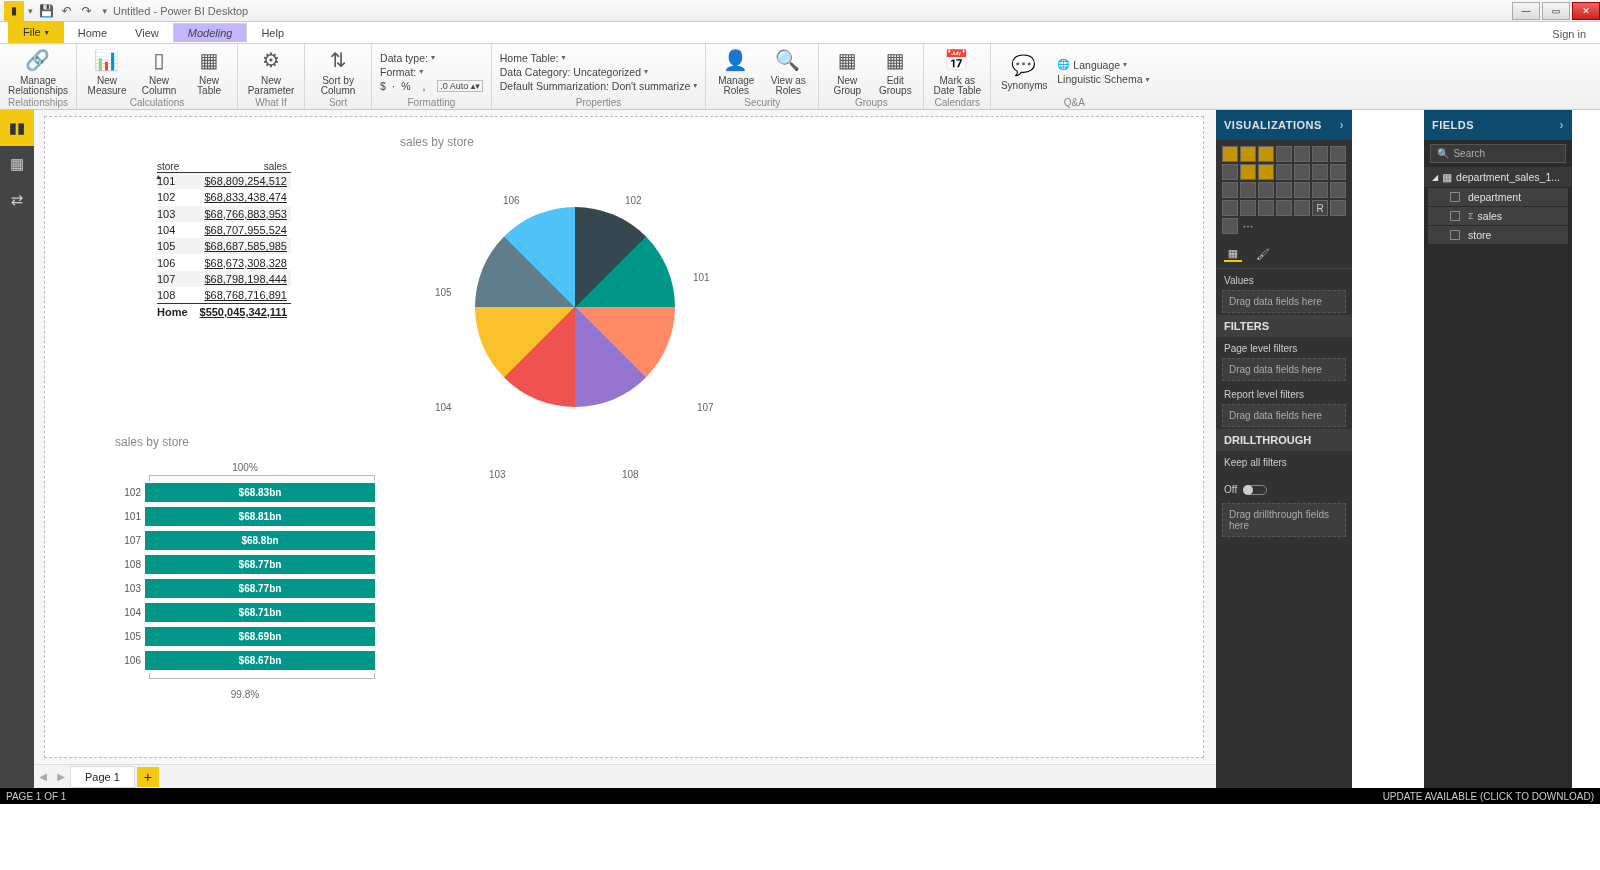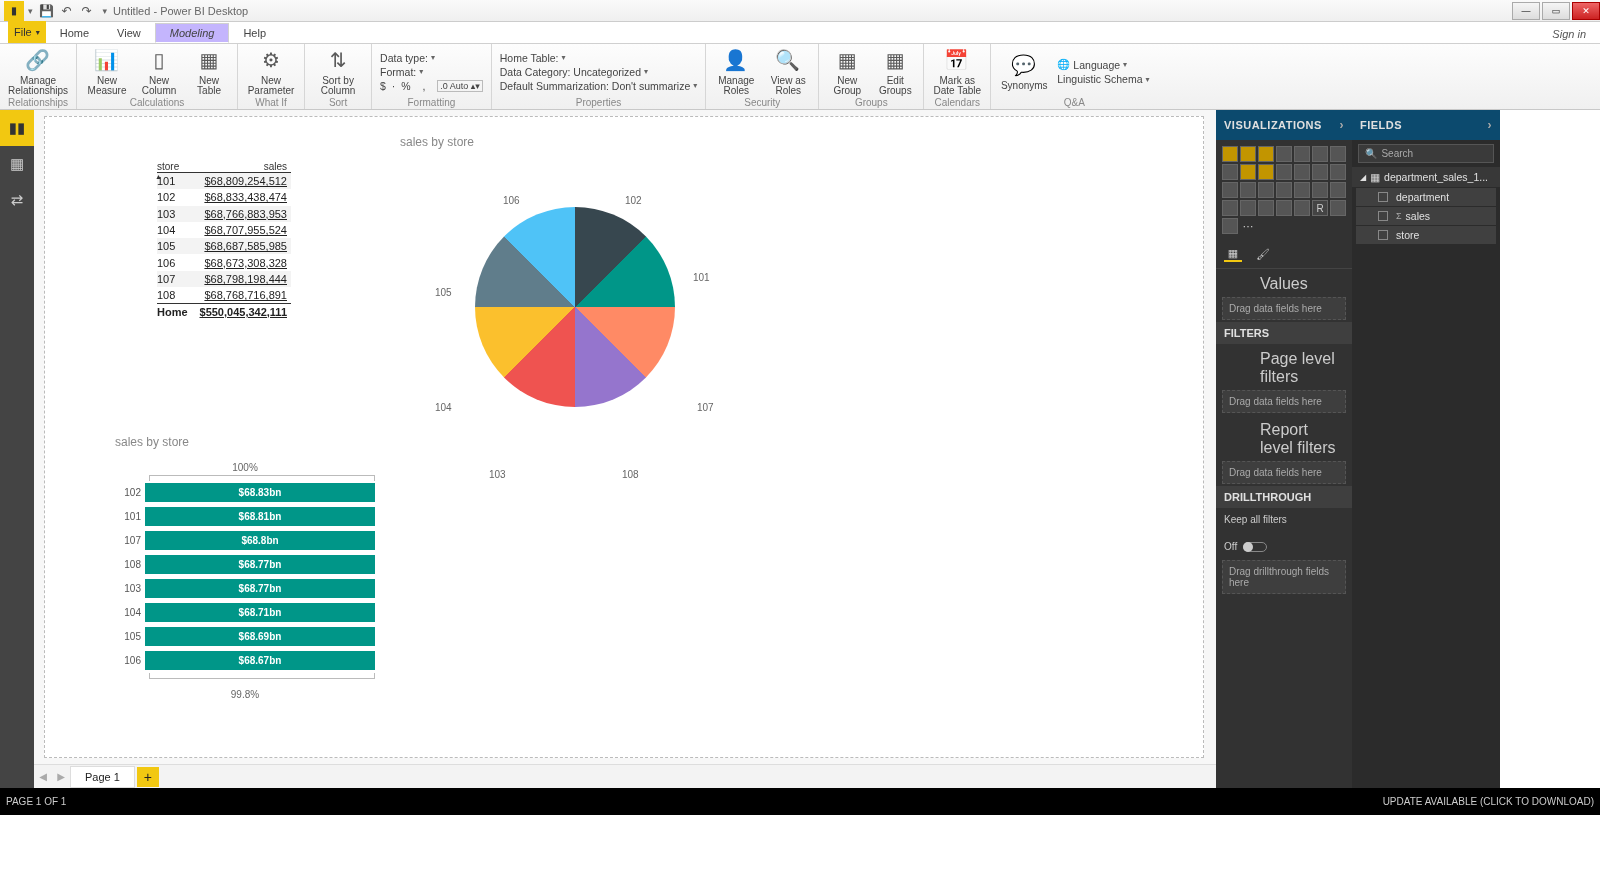--- a/index.html
+++ b/index.html
@@ -11,25 +11,25 @@
 .titlebar .dd { font-size:9px;color:#666;margin-right:6px;}
 .qat { display:flex; gap:4px; margin-right:8px; }
 .qat span { width:16px; height:16px; display:flex;align-items:center;justify-content:center;color:#555;font-size:12px;}
 .title-text { color:#666; font-size:11px; }
 .winbtns { margin-left:auto; display:flex; }
 .winbtns span { width:28px; height:18px; border:1px solid #aaa; margin-left:2px; display:flex;align-items:center;justify-content:center;font-size:9px;background:linear-gradient(#f5f5f5,#ddd);}
 .winbtns .close { background:linear-gradient(#e66,#c22); color:#fff; border-color:#a00;}
 
 
 .tabs { height:22px; background:#fff; border-bottom:1px solid #d0d0d0; display:flex; align-items:flex-end; padding-left:8px;}
-.file-tab { background:#f2c811; color:#333; padding:3px 6px; font-size:11px; height:22px; display:flex;align-items:center;}
+.file-tab { background:#f2c811; color:#333; padding:3px 15px; font-size:11px; height:22px; display:flex;align-items:center;}
 .file-tab .dd{font-size:8px;margin-left:4px;}
 .tab { padding:3px 14px; font-size:11px; color:#444; height:20px; display:flex;align-items:center;}
 .tab.active { border:1px solid #d0d0d0; border-bottom:1px solid #fff; background:#c4b5fd;font-style:italic; }
-.signin { margin-left:auto; padding:3px 14px; color:#555;font-style:italic;}
+.signin { margin-left:auto; padding:3px 14px; color:#555;}
 
 
 .ribbon { height:66px; background:linear-gradient(#fdfdfd,#f0f0f0); border-bottom:1px solid #c8c8c8; display:flex; }
 .group { border-right:1px solid #d6d6d6; padding:2px 8px 0; display:flex; flex-direction:column; align-items:center; }
 .group-body { display:flex; gap:8px; flex:1; align-items:center; }
 .bigbtn { display:flex; flex-direction:column; align-items:center; width:50px; text-align:center; font-size:10px; color:#444; line-height:1.05;}
 .bigbtn .ico { width:28px; height:28px; margin-bottom:1px; display:flex;align-items:center;justify-content:center;font-size:20px;color:#5a5a5a;}
 .col { display:flex; flex-direction:column; gap:2px; font-size:10.5px; color:#444; }
 .col .row { display:flex; align-items:center; gap:3px; white-space:nowrap;}
 .dd-s { font-size:8px; color:#666;}
@@ -84,43 +84,43 @@
 .bar-axis-bot{height:6px;border-bottom:1px solid #bbb;border-left:1px solid #bbb;border-right:1px solid #bbb;margin-left:34px;}
 .bar-bot-lbl{text-align:center;font-size:10px;color:#666;margin-top:10px;}
 
 
 .pagetabs{position:absolute;top:764px;left:34px;width:1182px;height:24px;background:#f3f3f3;border-top:1px solid #ddd;display:flex;align-items:center;}
 .pagetabs .nav{width:18px;text-align:center;color:#aaa;font-size:10px;}
 .pagetabs .ptab{padding:4px 14px;background:#fff;border:1px solid #ddd;font-size:11px;}
 .pagetabs .add{width:22px;height:20px;background:#f2c811;display:flex;align-items:center;justify-content:center;font-size:14px;margin-left:2px;}
 
 
-.status{position:absolute;top:788px;left:0;width:1600px;height:27px;background:#000;color:#ccc;font-size:10px;display:flex;align-items:center;padding:0 6px;}
+.status{position:absolute;top:788px;left:0;width:1600px;height:16px;background:#000;color:#ccc;font-size:10px;display:flex;align-items:center;padding:0 6px;}
 .status .r{margin-left:auto;}
 
 
 .vispane{position:absolute;top:110px;left:1216px;width:136px;height:678px;background:#323232;color:#e0e0e0;}
 .pane-h{height:30px;display:flex;align-items:center;padding:0 8px;font-size:11px;font-weight:bold;letter-spacing:0.5px;background:#0c4a6e;}
 .pane-h .chev{margin-left:auto;font-size:12px;color:#aaa;}
 .vis-grid{display:grid;grid-template-columns:repeat(7,1fr);gap:2px;padding:6px;}
 .vis-ic{width:16px;height:16px;background:#555;border:1px solid #666;}
 .vis-ic.y{background:#c29500;}
 .tabs2{display:flex;gap:12px;padding:6px 8px;border-bottom:1px solid #444;}
 .tabs2 span{width:18px;height:16px;display:flex;align-items:center;justify-content:center;color:#ccc;}
 .tabs2 .active{border-bottom:2px solid #f2c811;}
-.sect-lbl{font-size:16px;padding:6px 8px 2px;color:#ccc;margin-left:36px;}
+.sect-lbl{font-size:10px;padding:6px 8px 2px;color:#ccc;}
 .drop{margin:2px 6px;background:#3e3e3e;border:1px dashed #555;font-size:10px;color:#aaa;padding:5px 6px;}
 .sect-h{background:#3f3f3f;padding:5px 8px;font-size:11px;font-weight:bold;}
 .toggle-row{padding:6px 8px;font-size:10px;color:#ccc;display:flex;flex-direction:column;gap:16px;}
 .toggle{display:flex;align-items:center;gap:6px;}
 .toggle .sw{width:24px;height:10px;border:1px solid #888;border-radius:5px;position:relative;}
 .toggle .sw::after{content:"";width:10px;height:10px;background:#ccc;border-radius:50%;position:absolute;left:-1px;top:-1px;}
 
 
-.fieldspane{position:absolute;top:110px;left:1352px;width:148px;height:678px;background:#2b2b2b;color:#e0e0e0;}
+.fieldspane{position:absolute;top:110px;left:1424px;width:148px;height:678px;background:#2b2b2b;color:#e0e0e0;}
 .search{margin:4px 6px;background:#3a3a3a;border:1px solid #555;padding:3px 6px;font-size:10px;color:#aaa;display:flex;align-items:center;gap:4px;}
 .field-tbl{padding:4px 8px;font-size:10.5px;display:flex;align-items:center;gap:4px;background:#383838;}
 .field-item{padding:3px 8px 3px 22px;font-size:10.5px;display:flex;align-items:center;gap:4px;background:#404040;margin:1px 4px;}
 .field-item .cb{width:10px;height:10px;border:1px solid #888;margin-right:4px;}
 .sigma{font-size:9px;color:#aaa;}
 </style>
 </head>
 <body>
 
 <div class="titlebar">

